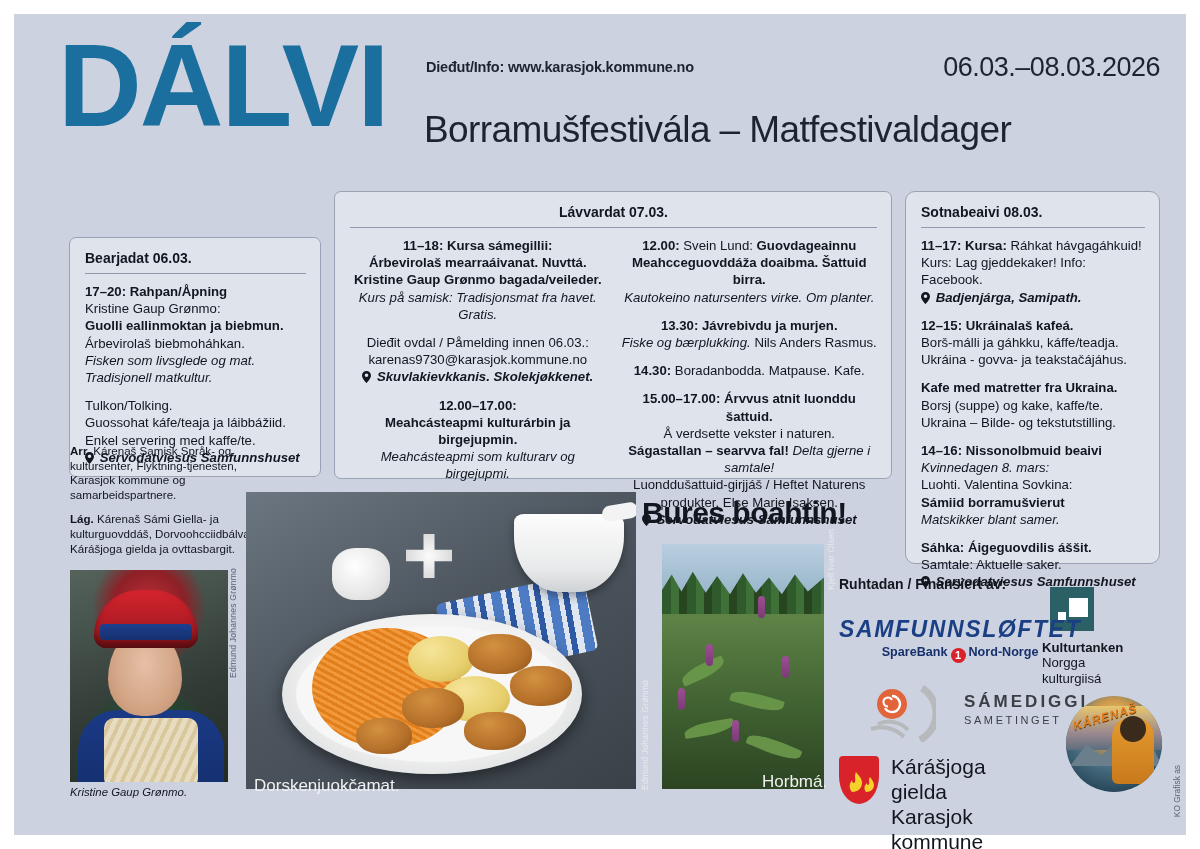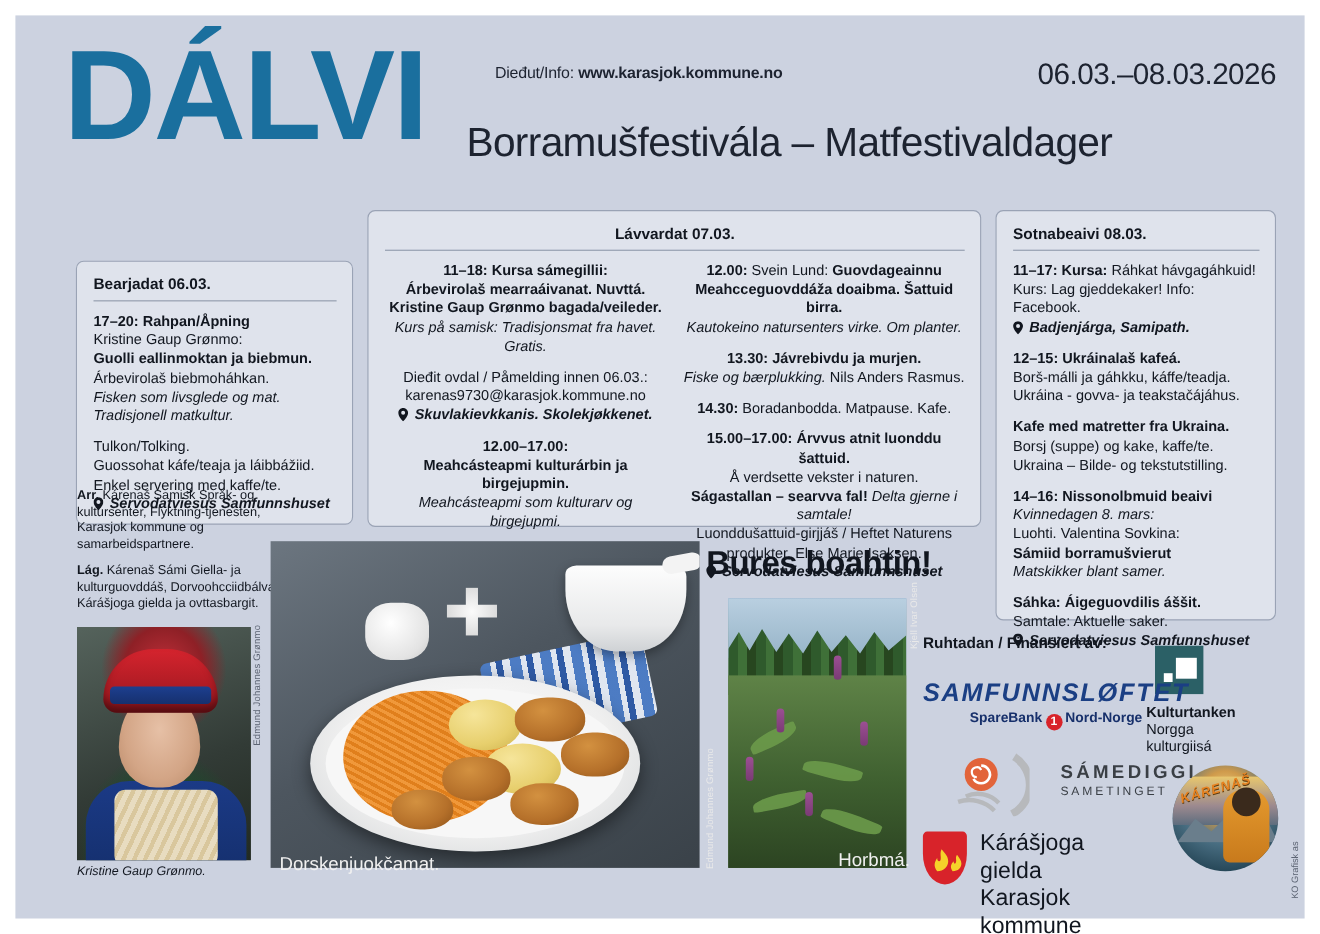--- a/index.html
+++ b/index.html
@@ -18,21 +18,21 @@
     position:absolute;left:44px;top:14px;
     font-family:"Liberation Sans",sans-serif;
     font-weight:bold;font-size:116px;line-height:116px;
     color:#1a6f9e;letter-spacing:-2px;
   }
   .info{
     position:absolute;left:412px;top:45px;
     font-size:14.5px;font-weight:bold;color:#1d2330;
     letter-spacing:-0.2px;
   }
-  .info .lbl{font-weight:normal;margin-left:24px;}
+  .info .lbl{font-weight:bold;}
   .dates{
     position:absolute;right:26px;top:38px;
     font-size:27px;font-weight:normal;color:#1d2330;
     letter-spacing:-0.5px;
   }
   .subtitle{
     position:absolute;left:410px;top:95px;
     font-size:37px;color:#1d2330;letter-spacing:-0.6px;
     white-space:nowrap;
   }
@@ -52,21 +52,21 @@
   .block:last-child{margin-bottom:0;}
   .ln{font-size:13.2px;line-height:17.2px;color:#11161f;}
   .b{font-weight:bold;}
   .i{font-style:italic;}
   .bi{font-weight:bold;font-style:italic;}
   .pin{display:inline-block;width:11px;text-align:left;}
   .pin svg{vertical-align:-2px;}
   
   #panel-fri{left:55px;top:177px;width:252px;height:240px;margin-top:46px;}
   #panel-sat{left:320px;top:177px;width:558px;height:288px;text-align:center;}
-  #panel-sun{left:891px;top:177px;width:255px;height:373px;}
+  #panel-sun{left:891px;top:177px;width:255px;height:373px;border-radius:10px;}
   .sat-cols{display:flex;gap:16px;}
   .sat-col{width:256px;}
   .sat-col.right{padding-top:0;}
   
   .credits{
     position:absolute;left:56px;top:430px;width:215px;
     font-size:11.6px;line-height:14.6px;color:#11161f;
   }
   .credits p{margin:0 0 10px 0;}
   

